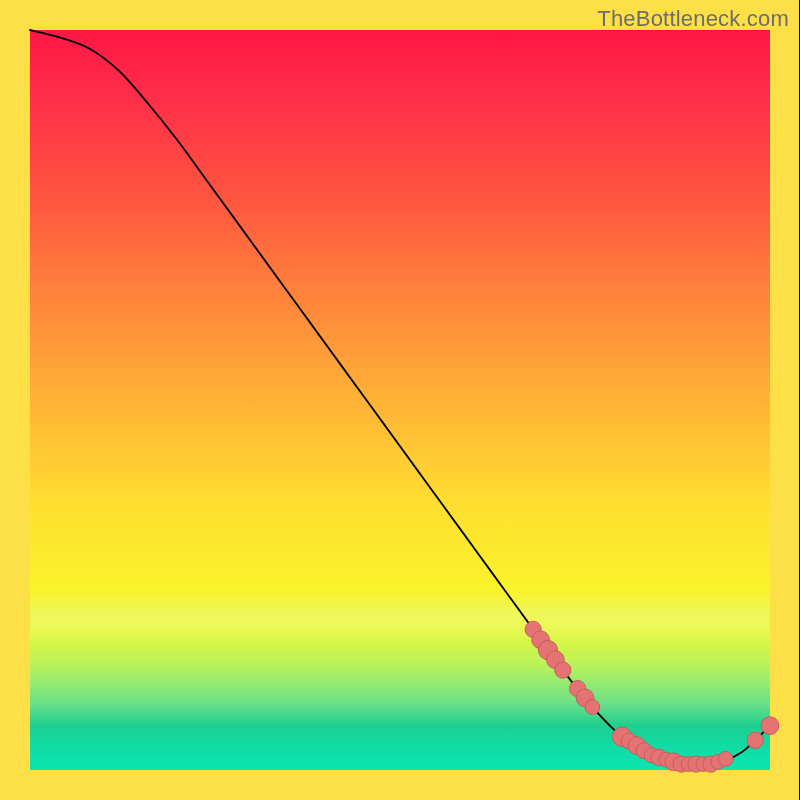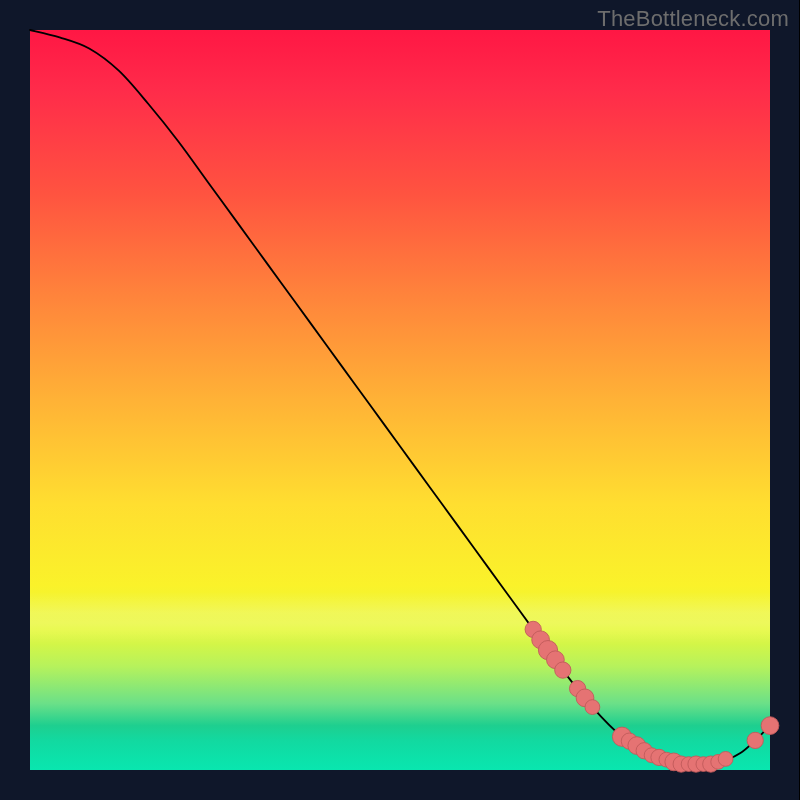--- a/index.html
+++ b/index.html
@@ -8,21 +8,21 @@
     width: 800px;
     height: 800px;
     background: #000;
     overflow: hidden;
     font-family: Arial, Helvetica, sans-serif;
   }
   .frame {
     position: relative;
     width: 799px;
     height: 800px;
-    background: #0f172a;
+    background: #fde047;
   }
   .watermark {
     position: absolute;
     top: 6px;
     right: 10px;
     color: #6d6d6d;
     font-size: 22px;
     font-weight: 500;
     letter-spacing: 0.2px;
     z-index: 10;

